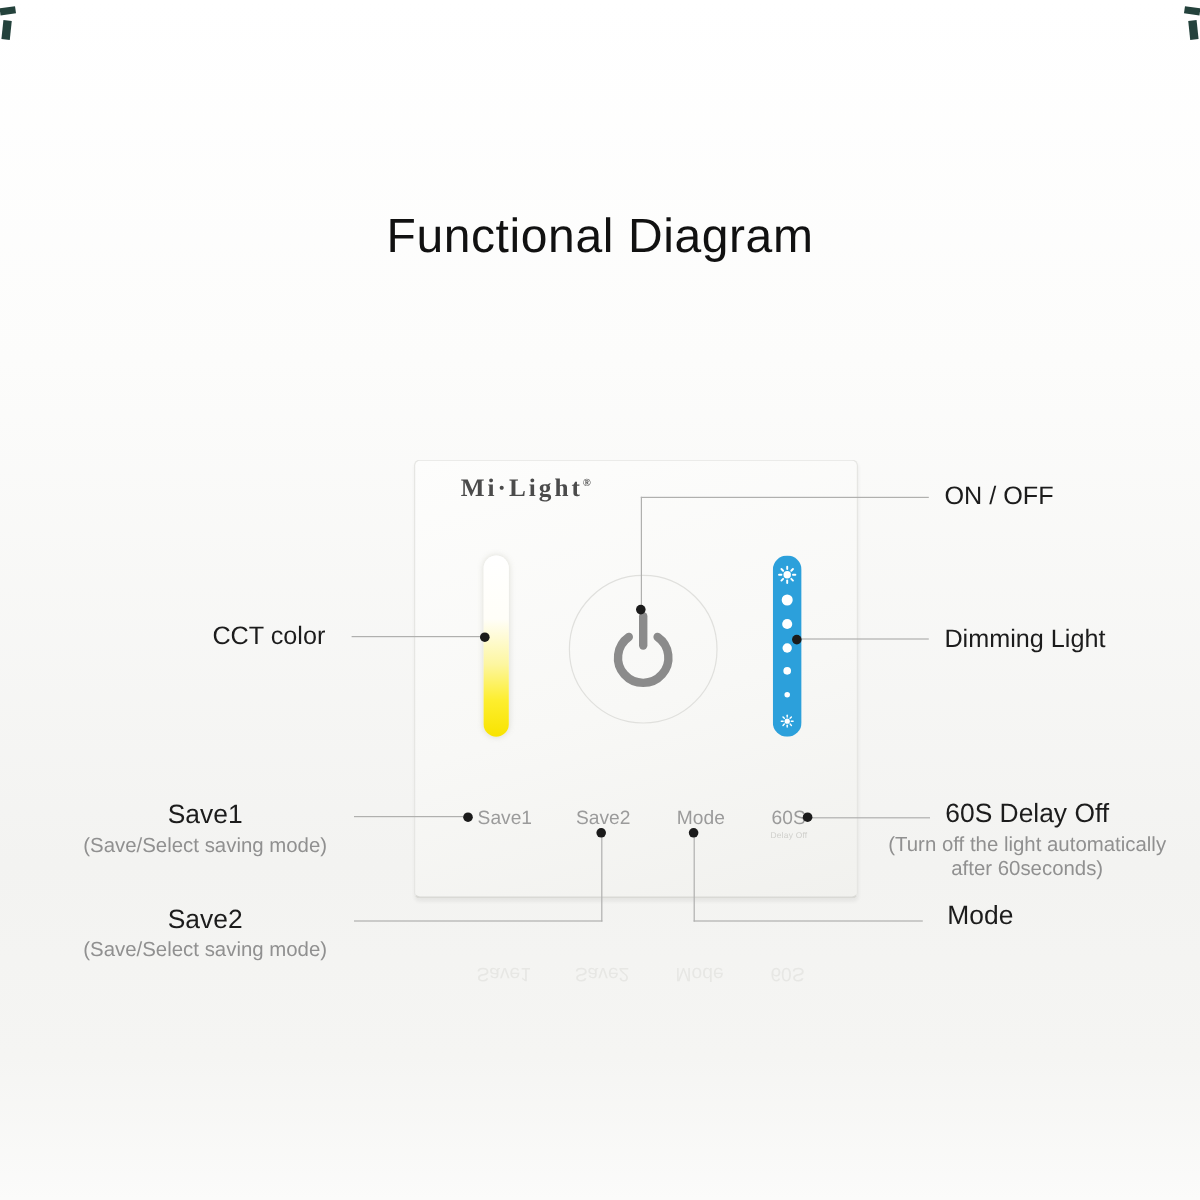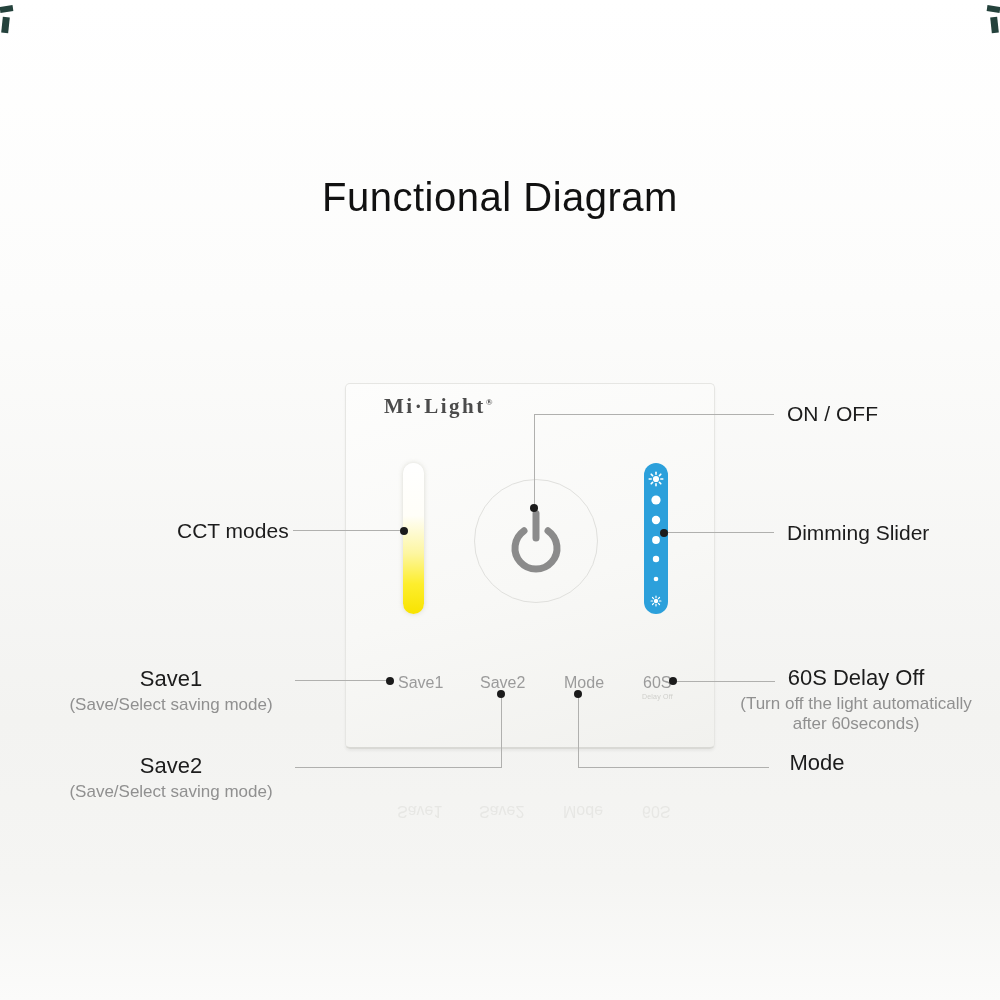--- a/index.html
+++ b/index.html
@@ -148,22 +148,22 @@
 
   <div class="ldot" style="left:400px;top:527px"></div>
   <div class="ldot" style="left:530px;top:504px"></div>
   <div class="ldot" style="left:660px;top:529px"></div>
   <div class="ldot" style="left:386px;top:677px"></div>
   <div class="ldot" style="left:497px;top:690px"></div>
   <div class="ldot" style="left:574px;top:690px"></div>
   <div class="ldot" style="left:669px;top:677px"></div>
 
   <div class="callout" style="left:787px;top:402px">ON / OFF</div>
-  <div class="callout" style="left:177px;top:519px">CCT modes</div>
-  <div class="callout" style="left:787px;top:521px">Dimming Slider</div>
+  <div class="callout" style="left:177px;top:519px">CCT color</div>
+  <div class="callout" style="left:787px;top:521px">Dimming Light</div>
 
   <div class="callout-block" style="left:21px;top:666px">
     <div class="cb-main">Save1</div>
     <div class="cb-sub">(Save/Select saving mode)</div>
   </div>
 
   <div class="callout-block" style="left:21px;top:753px">
     <div class="cb-main">Save2</div>
     <div class="cb-sub">(Save/Select saving mode)</div>
   </div>

